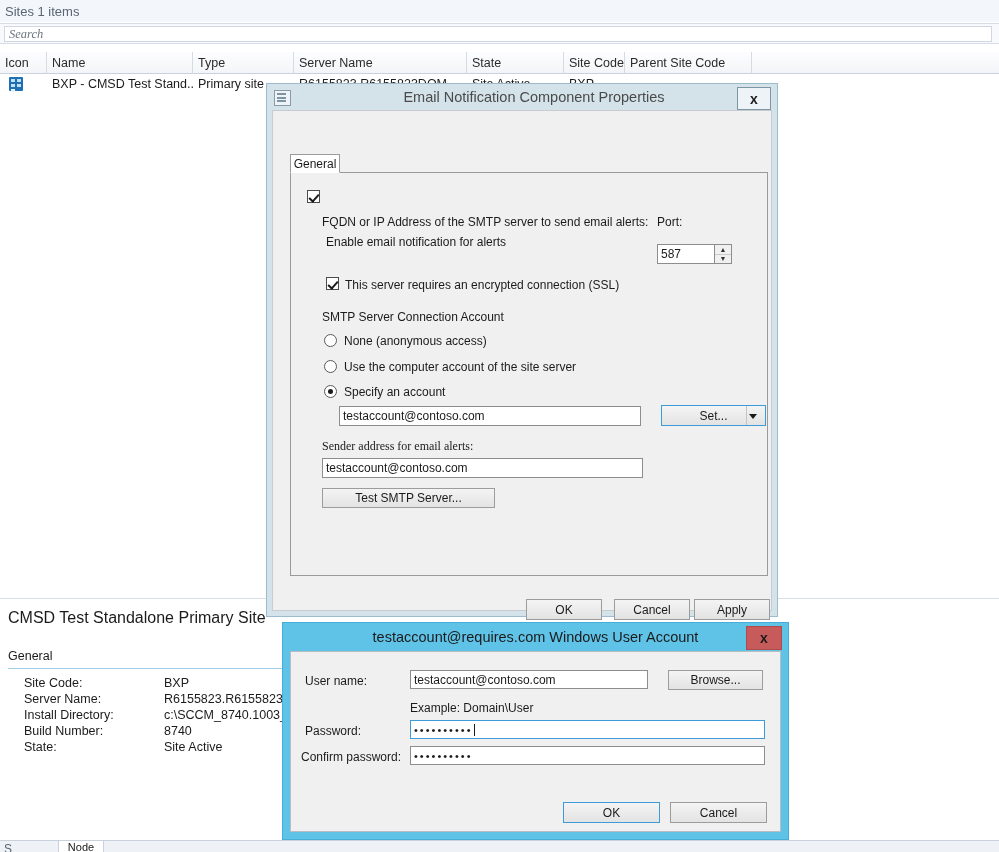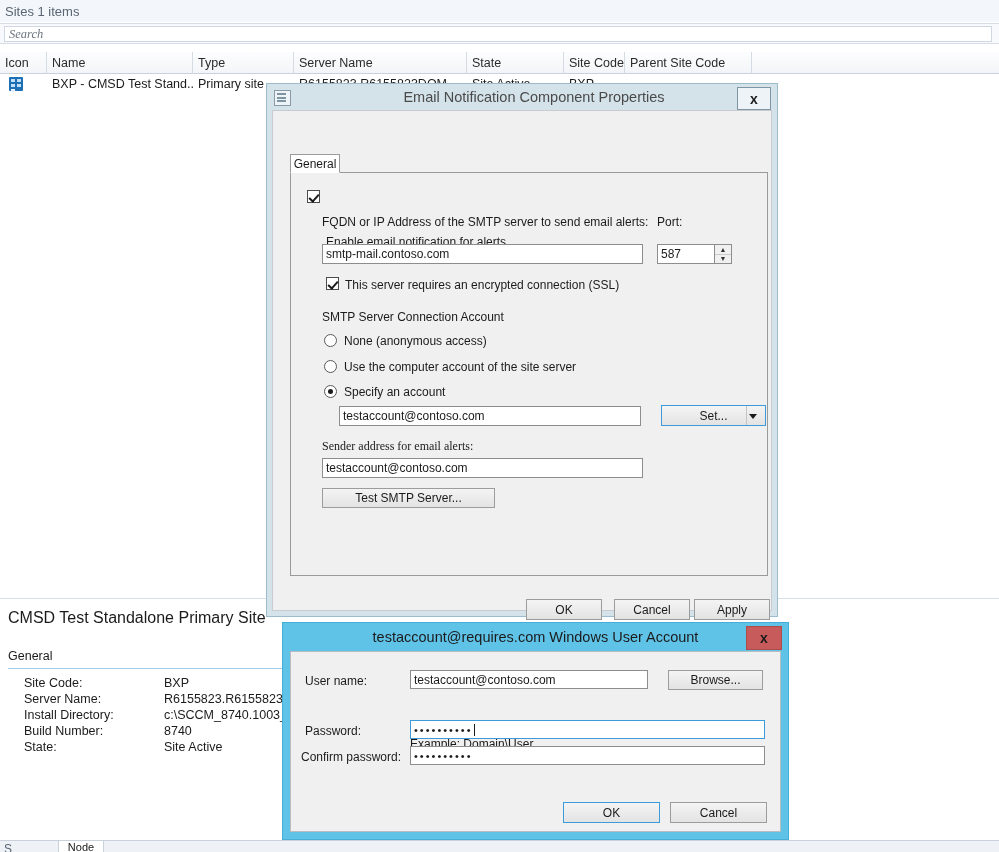--- a/index.html
+++ b/index.html
@@ -313,21 +313,20 @@
 
       <div class="tab">General</div>
       <div class="tabpanel">
 
         <span class="chk checked" style="left:16px; top:17px;"></span>
         <span class="lbl" style="left:35px; top:18px;margin-top:44px;">Enable email notification for alerts</span>
 
         <span class="lbl" style="left:31px; top:42px;">FQDN or IP Address of the SMTP server to send email alerts:</span>
         <span class="lbl" style="left:366px; top:42px;">Port:</span>
 
-        <div class="txtbox" style="left:31px; top:71px; width:321px; height:20px;">smtp-mail.contoso.com</div>
 
         <div class="txtbox" style="left:366px; top:71px; width:58px; height:20px;">587</div>
         <div class="spin" style="left:424px; top:71px; height:20px;">
           <div>▲</div>
           <div>▼</div>
         </div>
 
         <span class="chk checked" style="left:35px; top:104px;"></span>
         <span class="lbl" style="left:54px; top:105px;">This server requires an encrypted connection (SSL)</span>
 
@@ -366,21 +365,21 @@
       <span class="title-text">testaccount@requires.com Windows User Account</span>
       <div class="close-active">x</div>
     </div>
 
     <div class="dlg-body">
 
       <span class="lbl" style="left:14px; top:22px;">User name:</span>
       <div class="txtbox" style="left:119px; top:18px; width:238px; height:19px;">testaccount@contoso.com</div>
       <div class="btn" style="left:377px; top:18px; width:95px; height:20px;">Browse...</div>
 
-      <span class="lbl" style="left:119px; top:49px;margin-top:36px;">Example: Domain\User</span>
+      <span class="lbl" style="left:119px; top:49px;">Example: Domain\User</span>
 
       <span class="lbl" style="left:14px; top:72px;">Password:</span>
       <div class="txtbox focused pw" style="left:119px; top:68px; width:355px; height:19px;">
         <span>••••••••••</span>
           <span class="caret"></span>
       </div>
 
       <span class="lbl" style="left:10px; top:98px;">Confirm password:</span>
       <div class="txtbox pw" style="left:119px; top:94px; width:355px; height:19px;">••••••••••</div>
 

